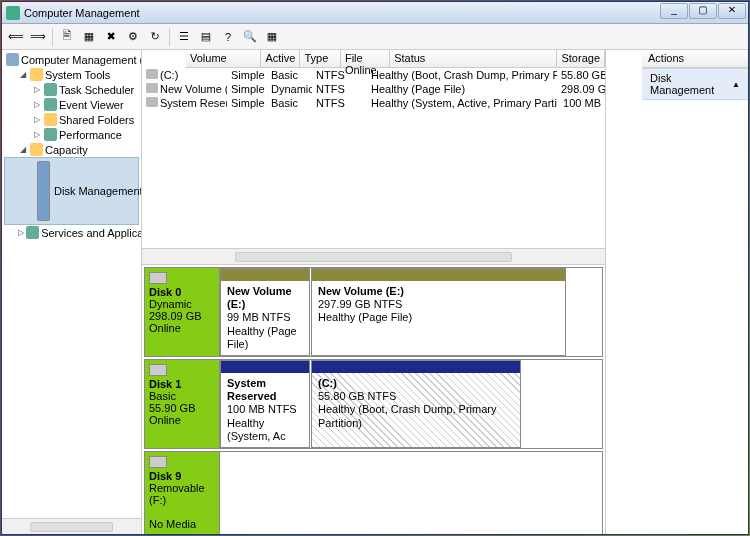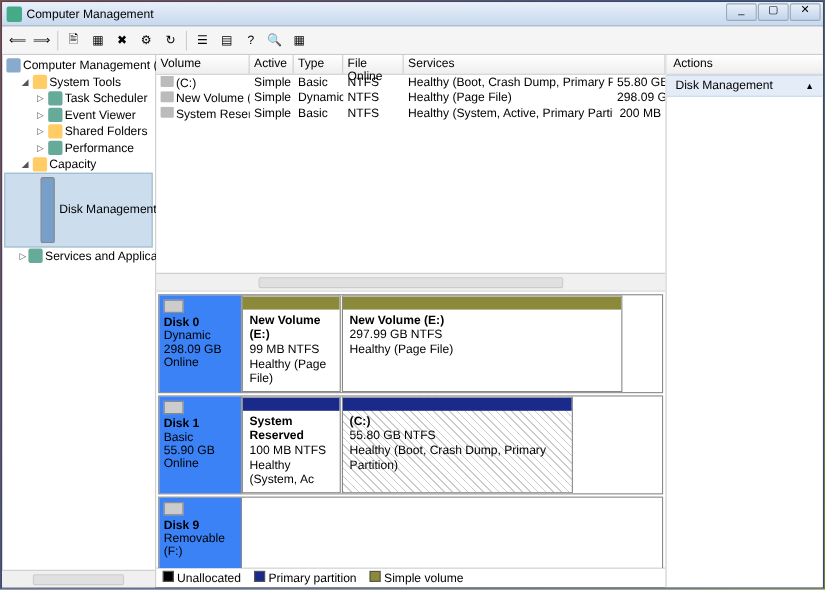--- a/index.html
+++ b/index.html
@@ -20,43 +20,43 @@
 .tnode { white-space: nowrap; padding: 1px 2px; display: flex; align-items: center; gap: 2px; cursor: pointer; }
 .tnode.sel { background: #cde; border: 1px solid #9bc; }
 .twist { width: 10px; height: 10px; display: inline-flex; align-items: center; justify-content: center; font-size: 8px; color: #555; }
 .tico { width: 13px; height: 13px; background: #6a9; border-radius: 2px; flex-shrink: 0; }
 .tico.folder { background: #fc6; }
 .tico.disk { background: #789eca; }
 .tico.srv { background: #8ac; }
 .i1 { padding-left: 14px; } .i2 { padding-left: 28px; }
 .mid { flex: 1; display: flex; flex-direction: column; overflow: hidden; }
 .vlist { height: 215px; display: flex; flex-direction: column; border-bottom: 1px solid #ccc; }
-.vhead { display: flex; height: 18px; background: linear-gradient(#fff,#eee); border-bottom: 1px solid #ccc; }
+.vhead { display: flex; height: 18px; background: linear-gradient(#fff,#eee); border-bottom: 1px solid #ccc; margin-left: 44px; }
 .vh { border-right: 1px solid #ccc; padding: 2px 4px; cursor: pointer; }
 .vrows { flex: 1; overflow: auto; }
 .vrow { display: flex; height: 14px; align-items: center; }
 .vc { padding: 0 4px; overflow: hidden; white-space: nowrap; }
 .vico { width: 12px; height: 10px; background: #bbb; border-radius: 1px; display: inline-block; margin-right: 2px; }
 .scrollstub { height: 16px; background: #f0f0f0; border-top: 1px solid #ccc; display: flex; align-items: center; justify-content: center; }
 .scrollthumb { width: 60%; height: 10px; background: #e0e0e0; border: 1px solid #ccc; border-radius: 2px; }
 .graph { flex: 1; overflow: auto; }
 .disk { display: flex; border-bottom: 1px solid #bbb; min-height: 60px; margin: 2px; border: 1px solid #888; }
-.diskhead { width: 75px; border-right: 1px solid #888; padding: 4px; background: #3b82f6; }
+.diskhead { width: 75px; border-right: 1px solid #888; padding: 4px; background: #84cc16; }
 .diskhead b { display: block; }
 .dhico { width: 18px; height: 12px; background: #ccc; display: inline-block; border: 1px solid #888; margin-right: 2px; }
 .parts { flex: 1; display: flex; gap: 1px; padding: 0; }
 .part { border: 1px solid #888; padding: 4px 6px; font-size: 10.5px; position: relative; background: #fff; overflow: hidden; }
 .part .topbar { position: absolute; top: 0; left: 0; right: 0; height: 12px; }
 .part .pbody { margin-top: 12px; line-height: 1.2; }
 .olive { background: #8a8a3a; }
 .navy { background: #1a2a8a; }
 .hatch { background-image: repeating-linear-gradient(45deg,#ccc 0,#ccc 1px,transparent 1px,transparent 5px); }
 .legend { height: 18px; border-top: 1px solid #ccc; display: flex; align-items: center; gap: 12px; padding: 0 6px; }
 .swatch { width: 10px; height: 10px; display: inline-block; margin-right: 3px; border: 1px solid #555; }
-.actions { width: 143px; border-left: 1px solid #ccc; background: #fff; display: flex; flex-direction: column; }
+.actions { width: 143px; border-left: 1px solid #ccc; background: #fff; display: flex; flex-direction: column; padding-left: 36px; }
 .acthd { height: 18px; background: linear-gradient(#fff,#eee); border-bottom: 1px solid #ccc; padding: 2px 6px; font-weight: normal; }
 .arow { padding: 3px 8px; cursor: pointer; display: flex; justify-content: space-between; align-items: center; }
 .arow.hl { background: #e4ecf7; border-top: 1px solid #c8d8ee; border-bottom: 1px solid #c8d8ee; }
 .tri { font-size: 8px; }
 .hscroll { height: 16px; border-top: 1px solid #ccc; background: #f0f0f0; display: flex; align-items: center; justify-content: center; }
 </style>
 </head>
 <body>
 
 <div class="window">
@@ -140,21 +140,22 @@
         </div>
     </div>
 
     <div class="mid">
       <div class="vlist">
         <div class="vhead">
           <div class="vh" style="width:85px">Volume</div>
           <div class="vh" style="width:40px">Active</div>
           <div class="vh" style="width:45px">Type</div>
           <div class="vh" style="width:55px">File Online</div>
-          <div class="vh" style="flex:1">Services</div>
+          <div class="vh" style="width:190px">Status</div>
+          <div class="vh" style="flex:1">Storage</div>
         </div>
         <div class="vrows" id="vrows">
             <div class="vrow">
               <div class="vc" style="width:85px"><span class="vico"></span>(C:)</div>
               <div class="vc" style="width:40px">Simple</div>
               <div class="vc" style="width:45px">Basic</div>
               <div class="vc" style="width:55px">NTFS</div>
               <div class="vc" style="width:190px">Healthy (Boot, Crash Dump, Primary Partition)</div>
               <div class="vc" style="flex:1;text-align:right">55.80 GB</div>
             </div>
@@ -165,21 +166,21 @@
               <div class="vc" style="width:55px">NTFS</div>
               <div class="vc" style="width:190px">Healthy (Page File)</div>
               <div class="vc" style="flex:1;text-align:right">298.09 GB</div>
             </div>
             <div class="vrow">
               <div class="vc" style="width:85px"><span class="vico"></span>System Reserved</div>
               <div class="vc" style="width:40px">Simple</div>
               <div class="vc" style="width:45px">Basic</div>
               <div class="vc" style="width:55px">NTFS</div>
               <div class="vc" style="width:190px">Healthy (System, Active, Primary Partition)</div>
-              <div class="vc" style="flex:1;text-align:right">200 MB</div>
+              <div class="vc" style="flex:1;text-align:right">100 MB</div>
             </div>
           </div>
         <div class="scrollstub">
             <div class="scrollthumb"></div>
           </div>
       </div>
       <div class="graph" id="graph">
           <div class="disk">
             <div class="diskhead"><span class="dhico"></span><b>Disk 0</b>Dynamic<br>298.09 GB<br>Online</div>
             <div class="parts">
@@ -204,25 +205,20 @@
                 <div class="topbar navy"></div>
                 <div class="pbody"><b>   (C:)</b><br>55.80 GB NTFS<br>Healthy (Boot, Crash Dump, Primary Partition)</div>
               </div>
             </div>
           </div>
           <div class="disk">
             <div class="diskhead"><span class="dhico"></span><b>Disk 9</b>Removable (F:)<br><br>No Media</div>
             <div class="parts"></div>
           </div>
         </div>
-      <div class="legend" id="legend">
-          <span><span class="swatch" style="background:#000"></span>Unallocated</span>
-          <span><span class="swatch" style="background:#1a2a8a"></span>Primary partition</span>
-          <span><span class="swatch" style="background:#8a8a3a"></span>Simple volume</span>
-        </div>
     </div>
 
     <div class="actions">
       <div class="acthd">Actions</div>
       <div class="arow hl">
           <span>Disk Management</span>
           <span class="tri">▲</span>
         </div>
     </div>
   </div>

